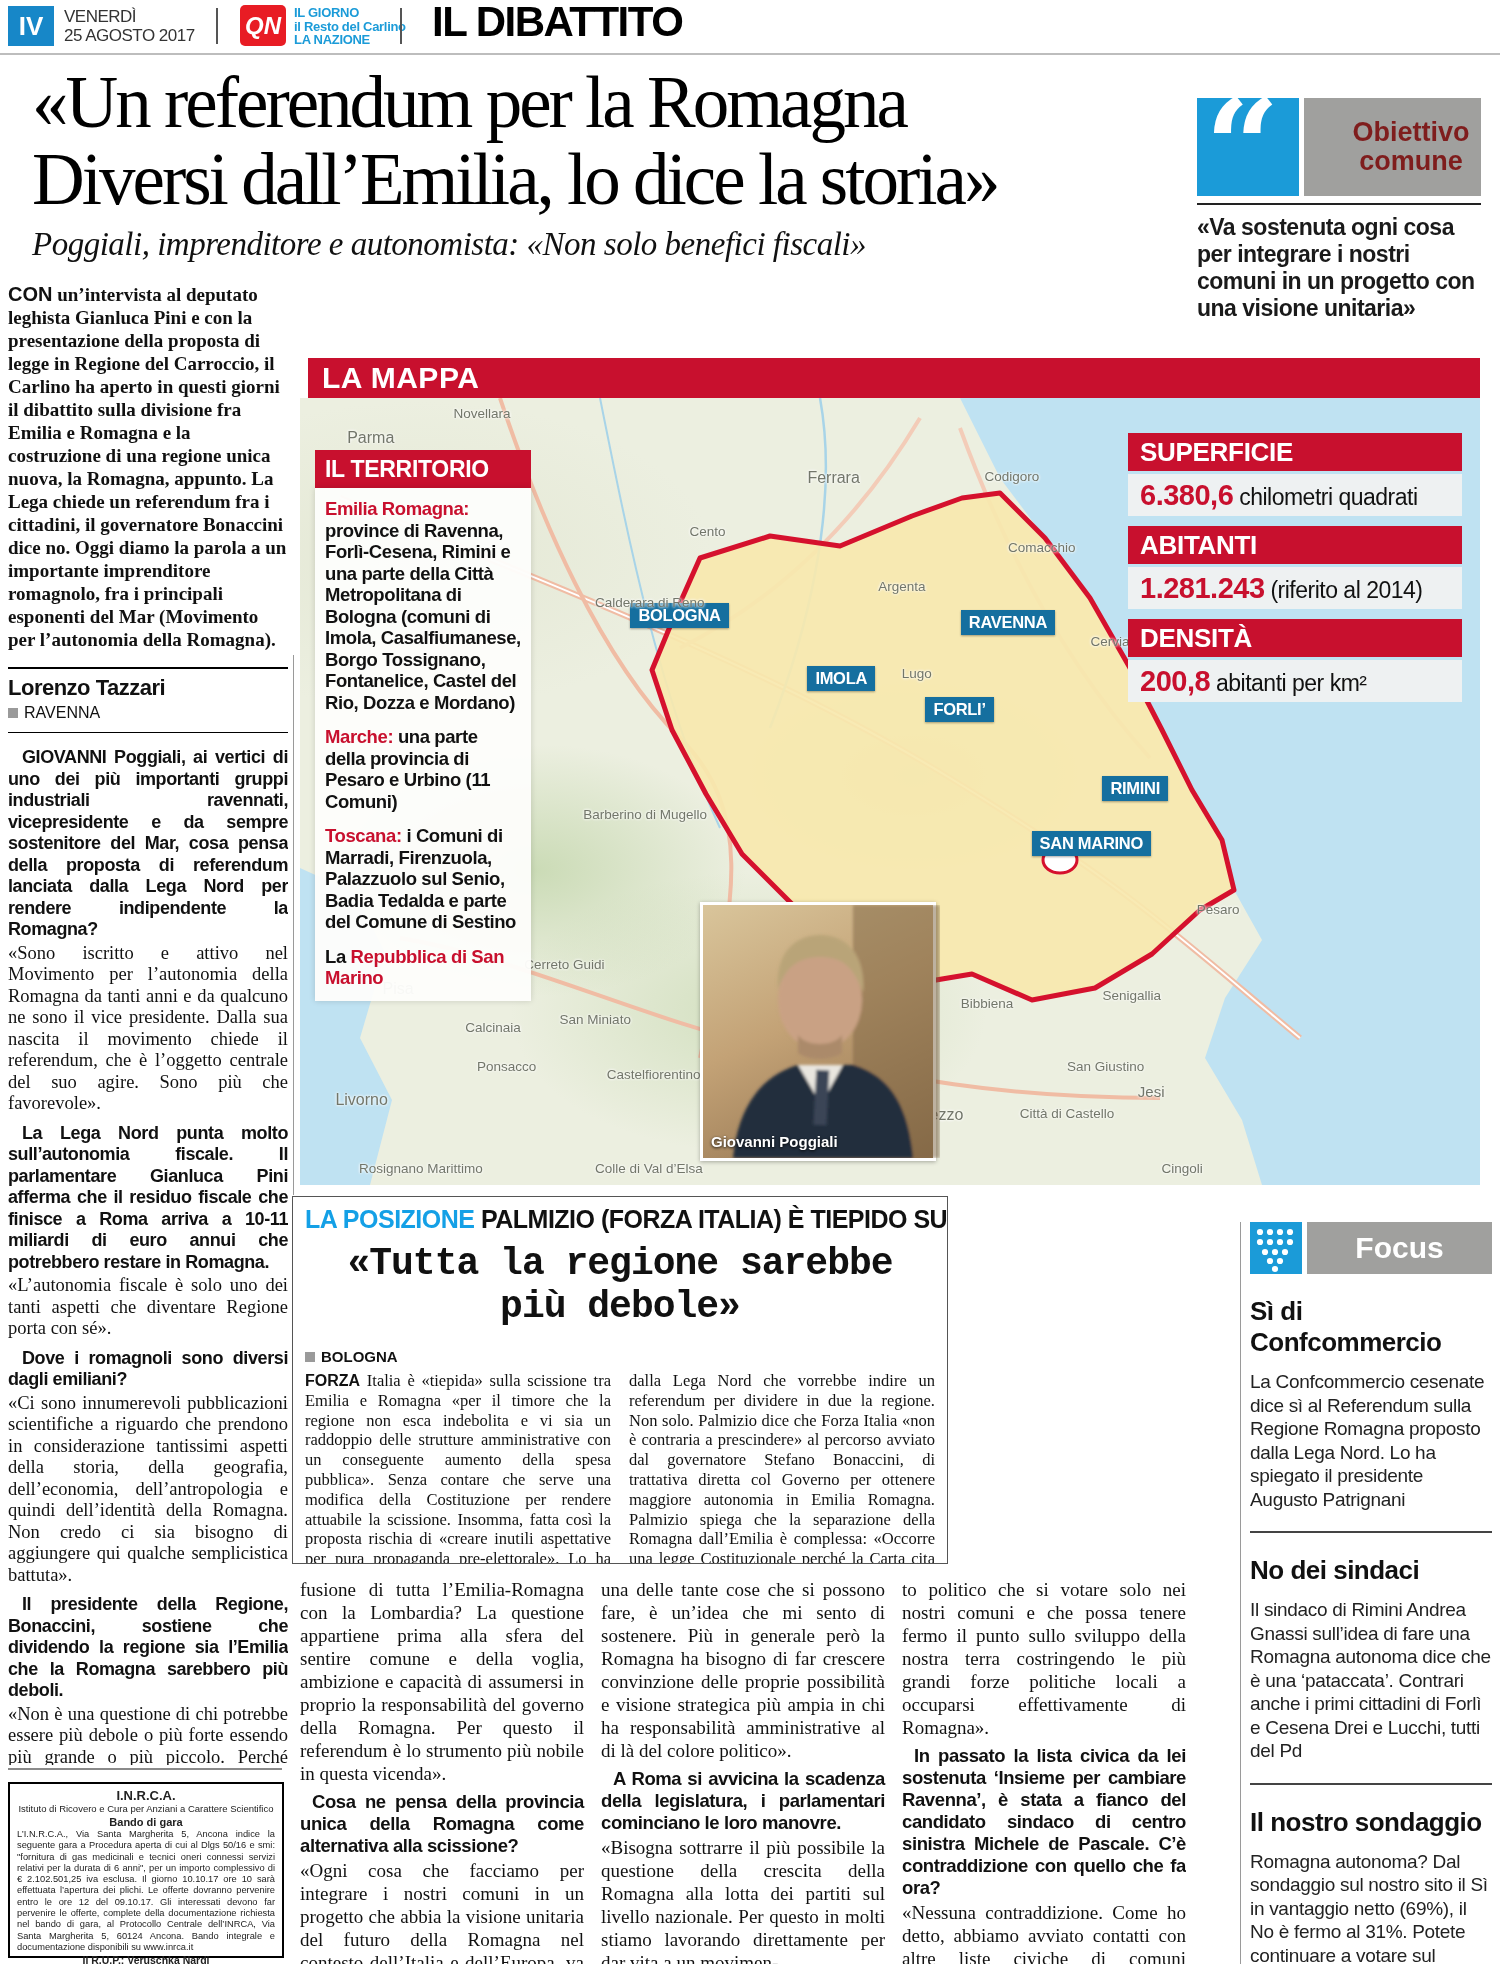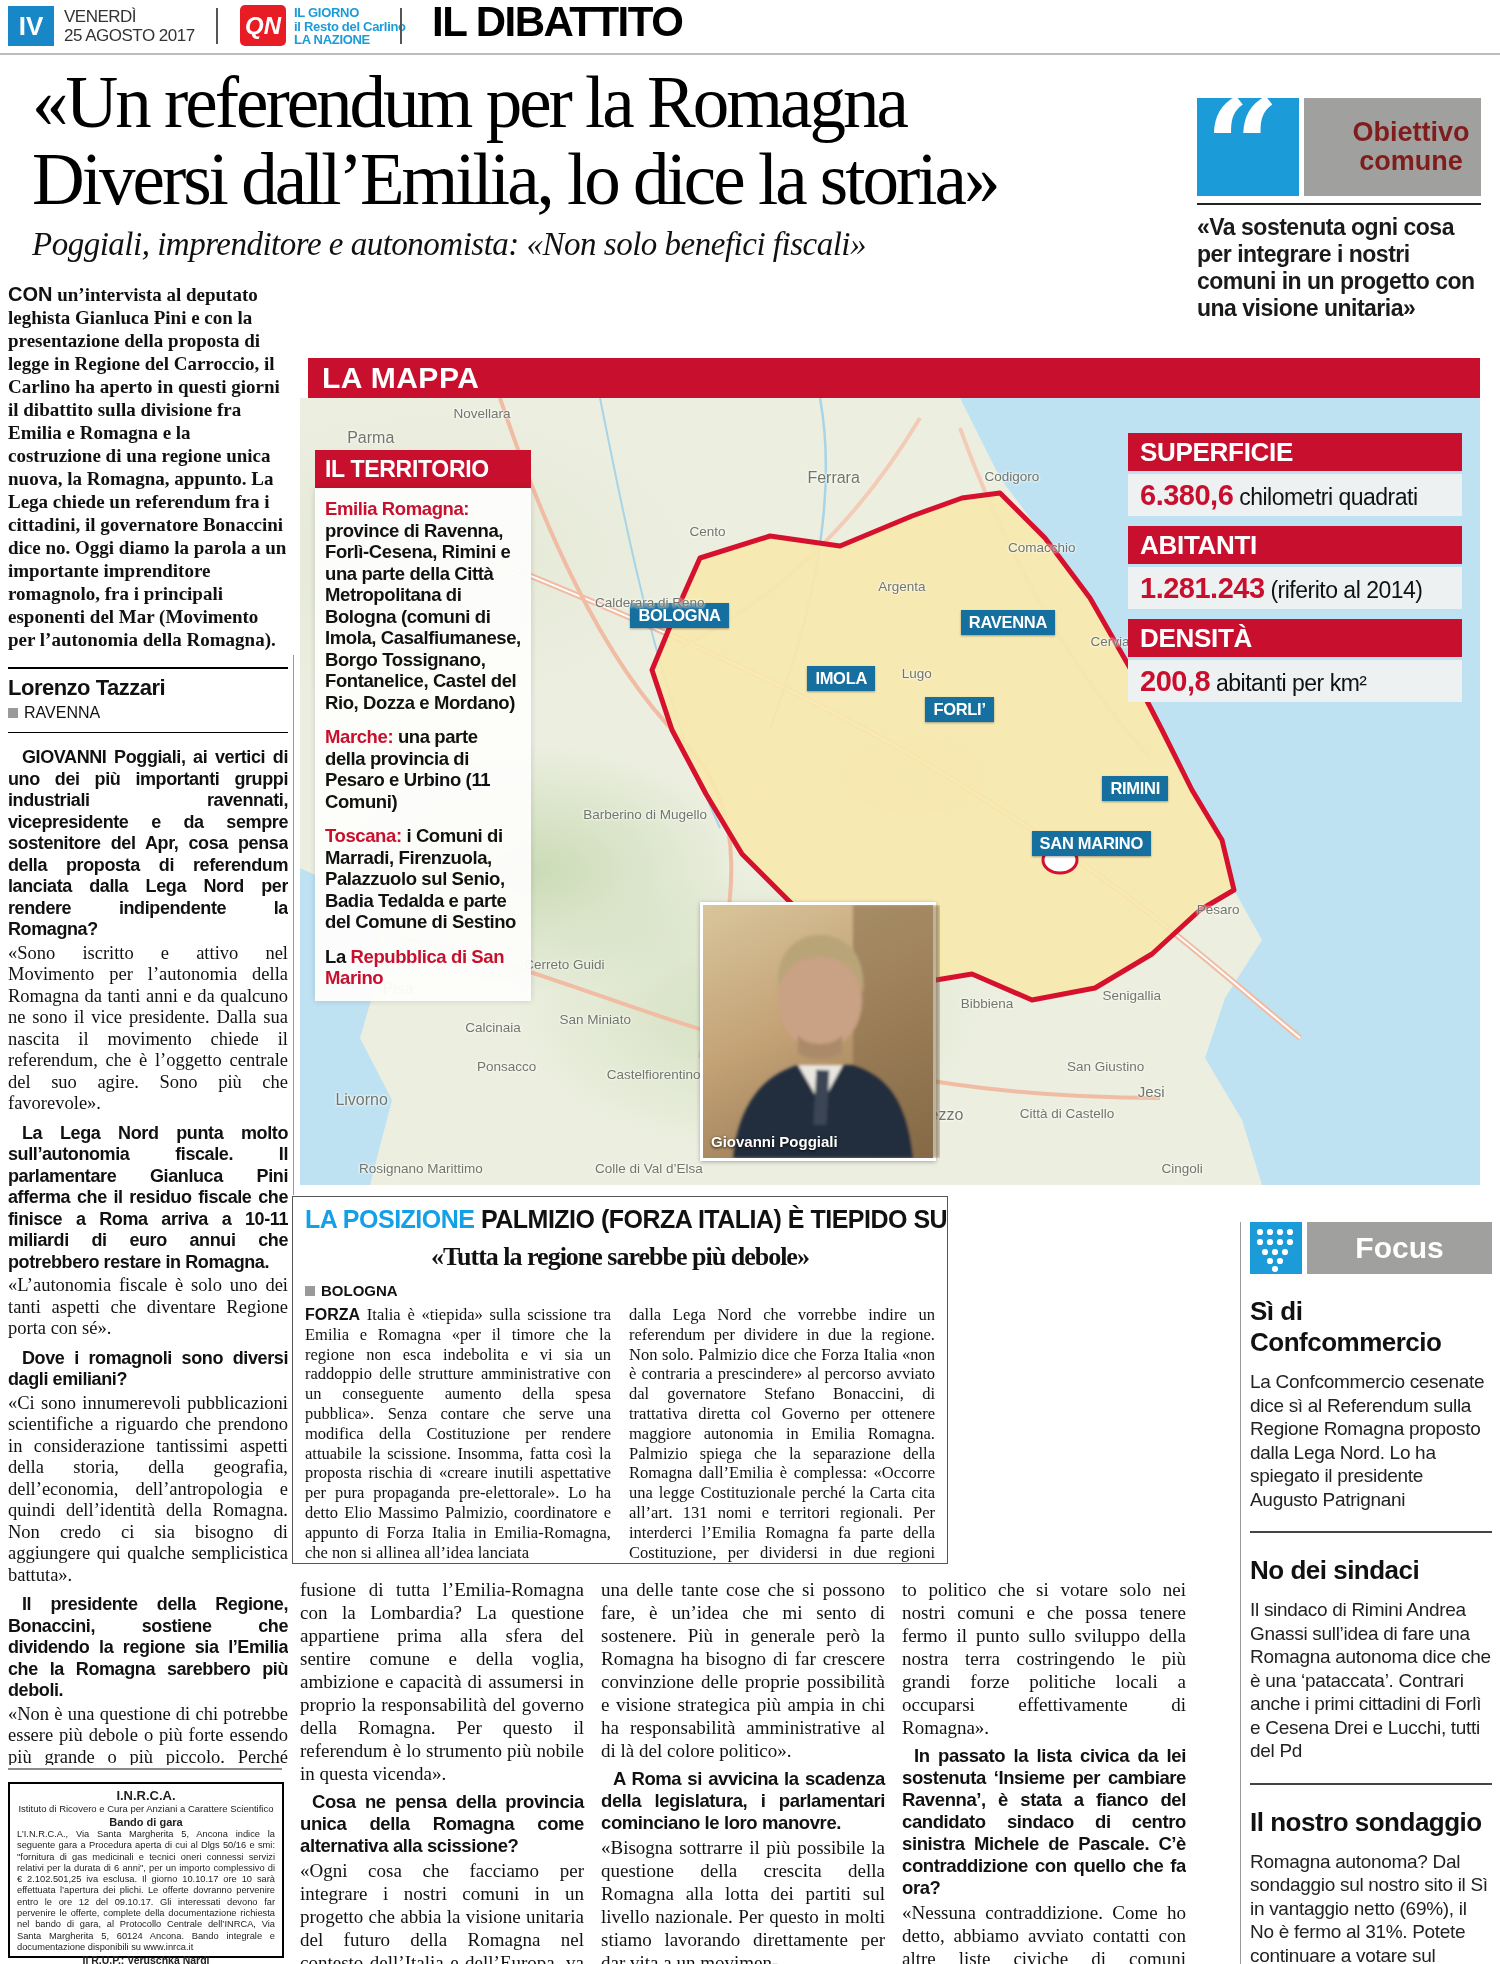--- a/index.html
+++ b/index.html
@@ -75,22 +75,22 @@
   .photo{position:absolute;left:400px;top:504px;width:236px;height:259px;border:3px solid #fff;box-sizing:border-box;
          background:linear-gradient(155deg,#d9c59b 0%,#c3a276 45%,#8e6f4c 100%);box-shadow:0 1px 4px rgba(0,0,0,.3);}
   .photo-caption{position:absolute;left:8px;bottom:8px;color:#fff;font-weight:bold;font-size:15px;
                  text-shadow:0 1px 3px rgba(0,0,0,.9);}
   
   .pos-box{position:absolute;left:292px;top:1196px;width:656px;height:368px;border:1px solid #555;
            padding:8px 12px;box-sizing:border-box;overflow:hidden;}
   .kicker{font-size:25px;font-weight:bold;letter-spacing:-0.5px;white-space:nowrap;}
   .k-hl{color:#14a0e6;}
   .k-rest{color:#111;font-weight:600;}
-  .pos-headline{text-align:center;font-family:Liberation Serif, serif;font-weight:600;font-size:26px;
-                letter-spacing:-1px;margin:8px 0 10px 0;}
+  .pos-headline{text-align:center;font-family:Liberation Mono, monospace;font-weight:600;font-size:38px;
+                letter-spacing:-1px;margin:8px 0 20px 0;}
   .pos-byline{font-weight:bold;font-size:15px;display:flex;align-items:center;gap:6px;margin-bottom:6px;}
   .pos-cols{display:flex;gap:18px;}
   .pos-col{flex:1;font-family:"Liberation Serif",serif;font-size:16.5px;line-height:19.8px;text-align:justify;}
   
   .bottom{position:absolute;left:300px;top:1578px;width:886px;height:386px;display:flex;gap:17px;overflow:hidden;}
   .bcol{flex:1;}
   .bcol .a{font-size:19px;line-height:23px;margin:0 0 2px 0;}
   .bcol .q{font-size:18.5px;line-height:22px;margin:6px 0 2px 0;text-indent:12px;}
   
   .sidebar{position:absolute;left:1250px;top:1222px;width:242px;}
@@ -149,21 +149,21 @@
 
   <div class="left-col">
     <p class="intro" style="margin:0;"><span class="lead">CON</span><span> un’intervista al deputato leghista Gianluca Pini e con la presentazione della proposta di legge in Regione del Carroccio, il Carlino ha aperto in questi giorni il dibattito sulla divisione fra Emilia e Romagna e la costruzione di una regione unica nuova, la Romagna, appunto. La Lega chiede un referendum fra i cittadini, il governatore Bonaccini dice no. Oggi diamo la parola a un importante imprenditore romagnolo, fra i principali esponenti del Mar (Movimento per l’autonomia della Romagna).</span></p>
     <div class="byline-block">
       <div class="byline-name">Lorenzo Tazzari</div>
       <div class="byline-city">
           <span class="gsq"></span>
           <span>RAVENNA</span>
         </div>
     </div>
-    <p class="q">GIOVANNI Poggiali, ai vertici di uno dei più importanti gruppi industriali ravennati, vicepresidente e da sempre sostenitore del Apr, cosa pensa della proposta di referendum lanciata dalla Lega Nord per rendere indipendente la Romagna?</p>
+    <p class="q">GIOVANNI Poggiali, ai vertici di uno dei più importanti gruppi industriali ravennati, vicepresidente e da sempre sostenitore del Mar, cosa pensa della proposta di referendum lanciata dalla Lega Nord per rendere indipendente la Romagna?</p>
     <p class="a">«Sono iscritto e attivo nel Movimento per l’autonomia della Romagna da tanti anni e da qualcuno ne sono il vice presidente. Dalla sua nascita il movimento chiede il referendum, che è l’oggetto centrale del suo agire. Sono più che favorevole».</p>
     <p class="q">La Lega Nord punta molto sull’autonomia fiscale. Il parlamentare Gianluca Pini afferma che il residuo fiscale che finisce a Roma arriva a 10-11 miliardi di euro annui che potrebbero restare in Romagna.</p>
     <p class="a">«L’autonomia fiscale è solo uno dei tanti aspetti che diventare Regione porta con sé».</p>
     <p class="q">Dove i romagnoli sono diversi dagli emiliani?</p>
     <p class="a">«Ci sono innumerevoli pubblicazioni scientifiche a riguardo che prendono in considerazione tantissimi aspetti della storia, della geografia, dell’economia, dell’antropologia e quindi dell’identità della Romagna. Non credo ci sia bisogno di aggiungere qui qualche semplicistica battuta».</p>
     <p class="q">Il presidente della Regione, Bonaccini, sostiene che dividendo la regione sia l’Emilia che la Romagna sarebbero più deboli.</p>
     <p class="a">«Non è una questione di chi potrebbe essere più debole o più forte essendo più grande o più piccolo. Perché allora non chiedere la</p>
   </div>
 
   <div class="rule-inrca"></div>

